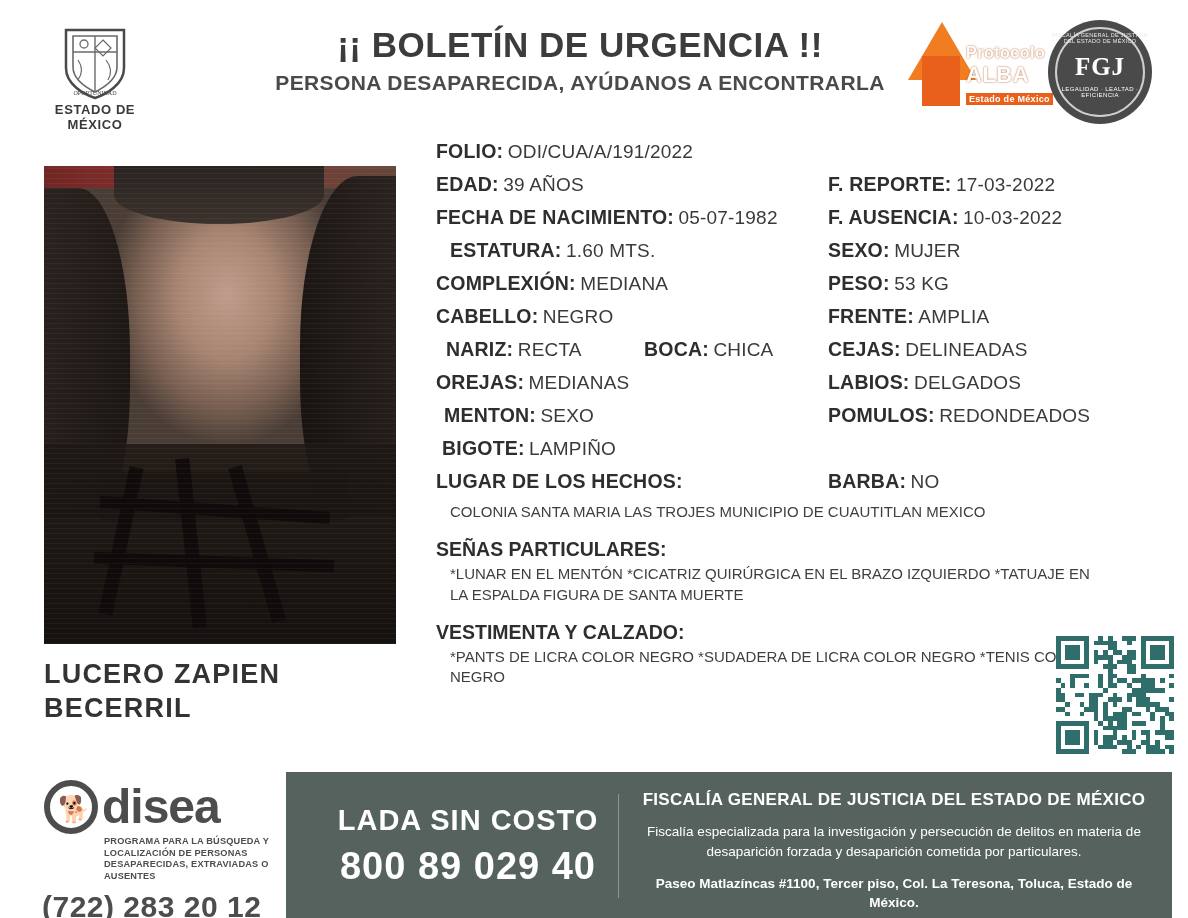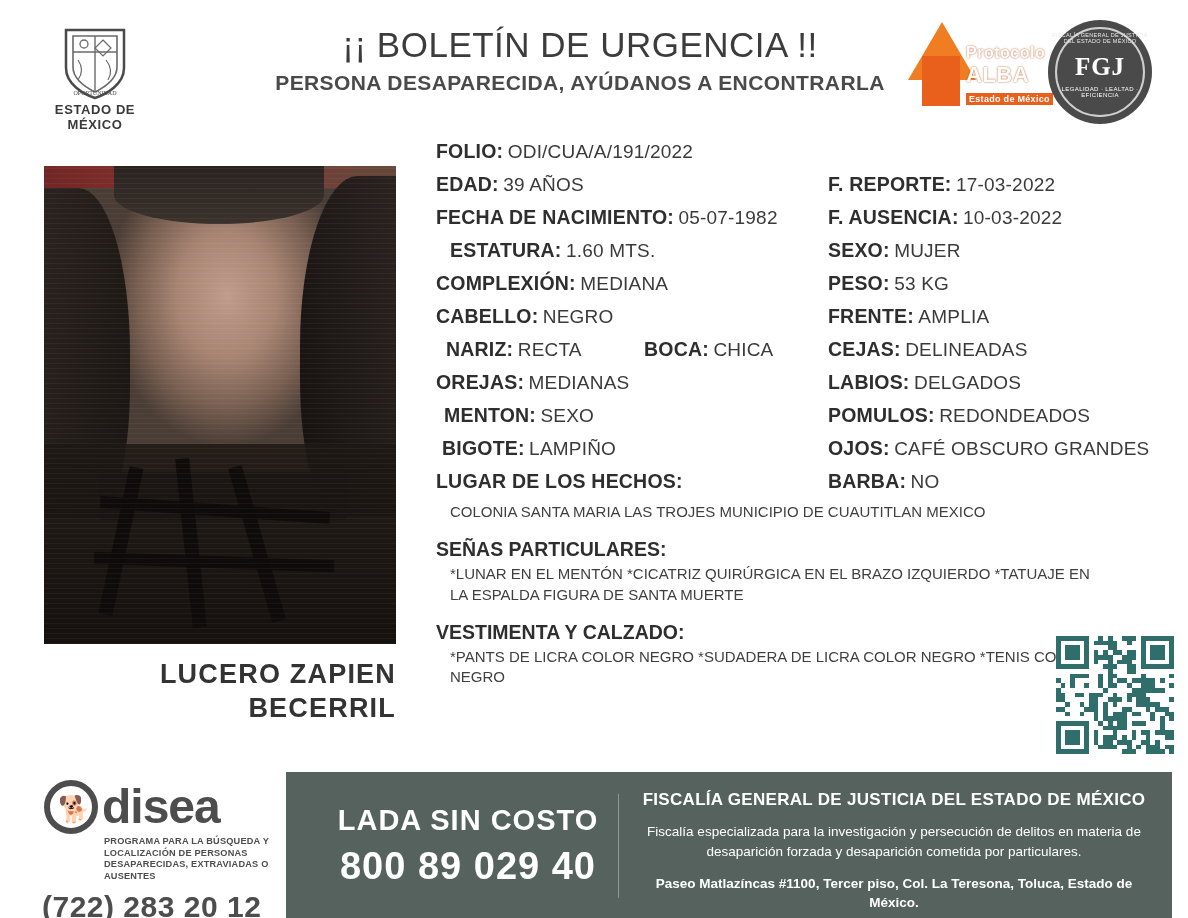--- a/index.html
+++ b/index.html
@@ -44,21 +44,21 @@
     margin-top: 2px;
   }
   .title-block {
     position: absolute;
     left: 250px; top: 26px;
     width: 660px;
     text-align: center;
   }
   .title-main {
     font-size: 35px;
-    font-weight: normal;
+    font-weight: bold;
     color: #3c3c3c;
     letter-spacing: 0.5px;
     line-height: 1.1;
     white-space: nowrap;
   }
   .title-sub {
     font-size: 21px;
     font-weight: bold;
     color: #4a4a4a;
     letter-spacing: 0.4px;
@@ -208,21 +208,21 @@
   }
   .photo-top-strip {
     position: absolute; left:0; top:0; width: 352px; height: 22px;
     background: linear-gradient(90deg,#7d1f1f,#9c3030 40%,#6b4b3c);
     opacity: .75;
   }
   .name-block {
     position: absolute;
     left: 44px; top: 658px;
     width: 352px;
-    text-align: right;
+    text-align: left;
     font-size: 27px;
     font-weight: bold;
     color: #333;
     letter-spacing: 1.2px;
     line-height: 1.25;
   }
 
   
   .fields {
     position: absolute;
@@ -533,24 +533,20 @@
         <span class="lbl">POMULOS:</span>
         <span class="val">REDONDEADOS</span>
       </span>
     </div>
 
     <div class="rowpair">
       <span class="left" style="left:6px;">
         <span class="lbl">BIGOTE:</span>
         <span class="val">LAMPIÑO</span>
       </span>
-      <span class="right">
-        <span class="lbl">OJOS:</span>
-        <span class="val">CAFÉ OBSCURO GRANDES</span>
-      </span>
     </div>
 
     <div class="rowpair">
       <span class="left">
         <span class="lbl">LUGAR DE LOS HECHOS:</span>
       </span>
       <span class="right">
         <span class="lbl">BARBA:</span>
         <span class="val">NO</span>
       </span>

